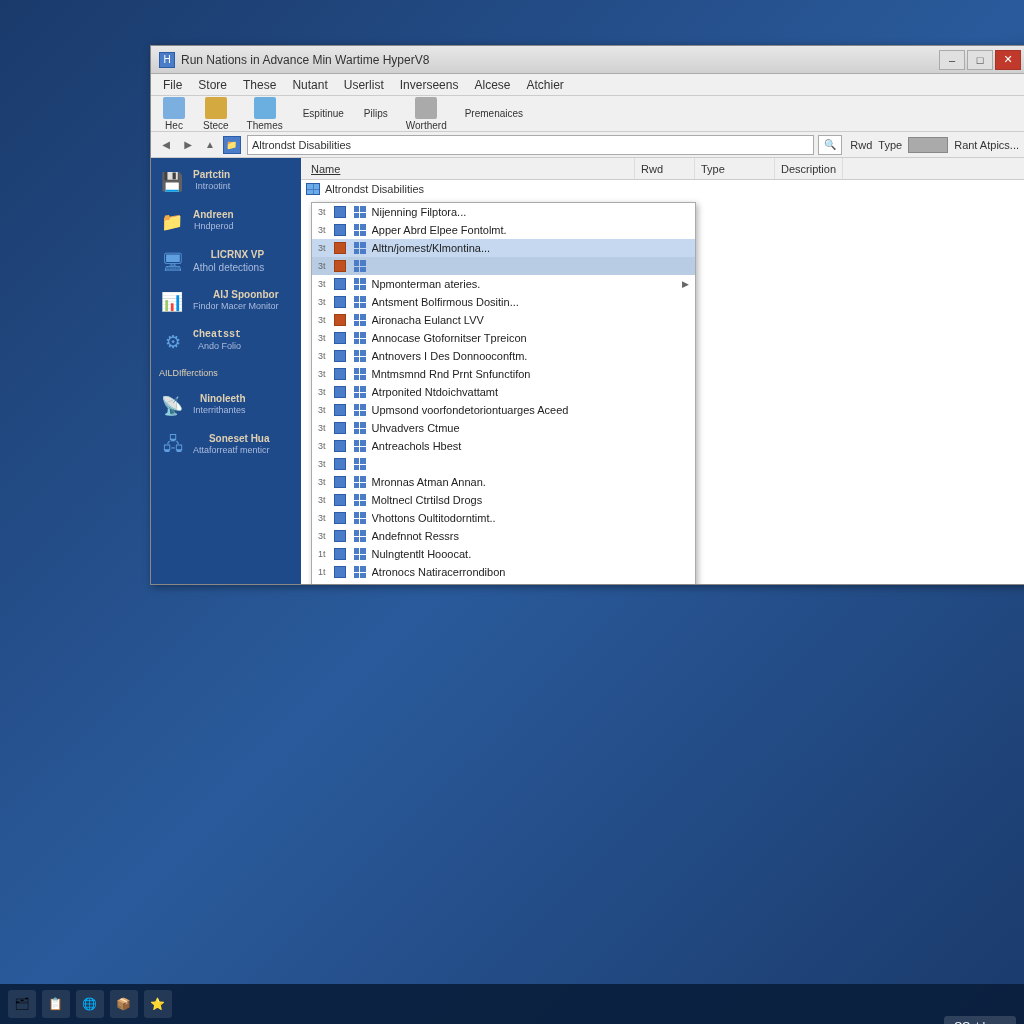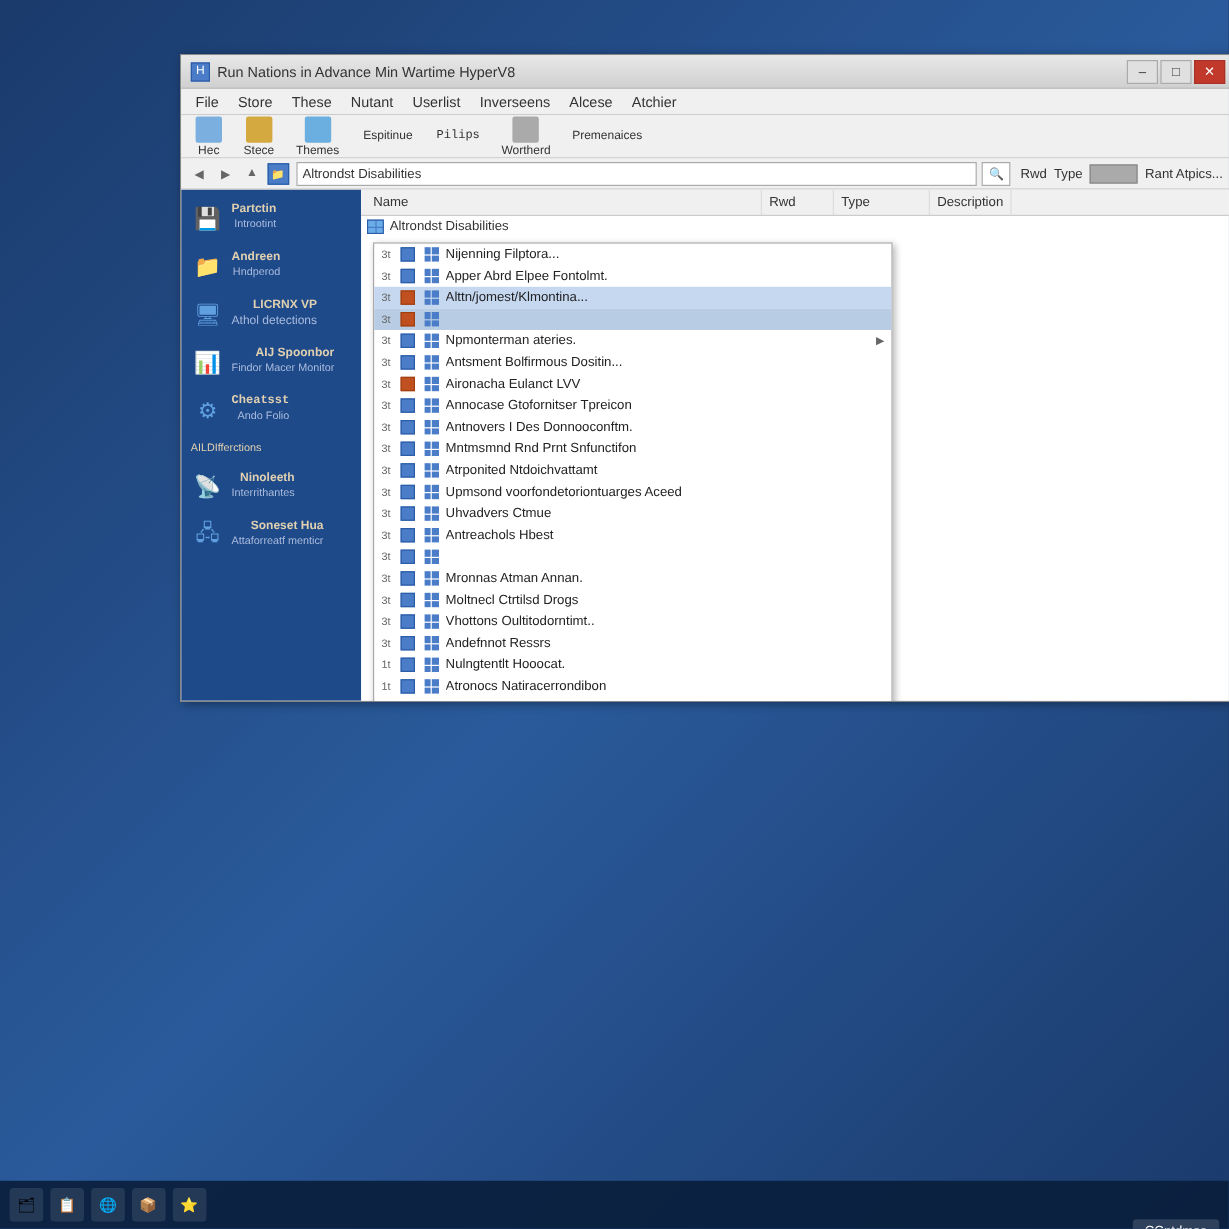--- a/index.html
+++ b/index.html
@@ -280,37 +280,37 @@
     }
     .col-header {
       font-size: 11px;
       color: #333;
       padding: 0 6px;
       border-right: 1px solid #ddd;
       height: 100%;
       display: flex;
       align-items: center;
     }
-    .col-header.name { width: 330px; }
+    .col-header.name { width: 330px; text-decoration: underline; }
     .col-header.read { width: 60px; }
     .col-header.type { width: 80px; }
 
     
     .file-list {
       flex: 1;
       overflow-y: auto;
       position: relative;
     }
 
     
     .dropdown-overlay {
       position: absolute;
       top: 22px;
       left: 10px;
-      width: 433px;
+      width: 385px;
       background: white;
       border: 1px solid #aaa;
       box-shadow: 2px 2px 6px rgba(0,0,0,0.3);
       z-index: 50;
     }
     .dropdown-item {
       display: flex;
       align-items: center;
       padding: 2px 6px;
       font-size: 11px;
@@ -422,21 +422,21 @@
       <span>Stece</span>
     </div>
     <div class="toolbar-btn">
       <div class="toolbar-btn-icon" style="background:#6aafdf;width:22px;height:22px;border-radius:2px;"></div>
       <span>Themes</span>
     </div>
     <div class="toolbar-btn">
       <div style="font-size:10px;padding:2px;">Espitinue</div>
     </div>
     <div class="toolbar-btn">
-      <div style="font-size:10px;font-family:Liberation Mono, monospace;">Pilips</div>
+      <div style="font-size:10px;">Pilips</div>
     </div>
     <div class="toolbar-btn">
       <div class="toolbar-btn-icon" style="background:#aaa;width:22px;height:22px;border-radius:2px;"></div>
       <span>Wortherd</span>
     </div>
     <div class="toolbar-btn">
       <span>Premenaices</span>
     </div>
   </div>
 

